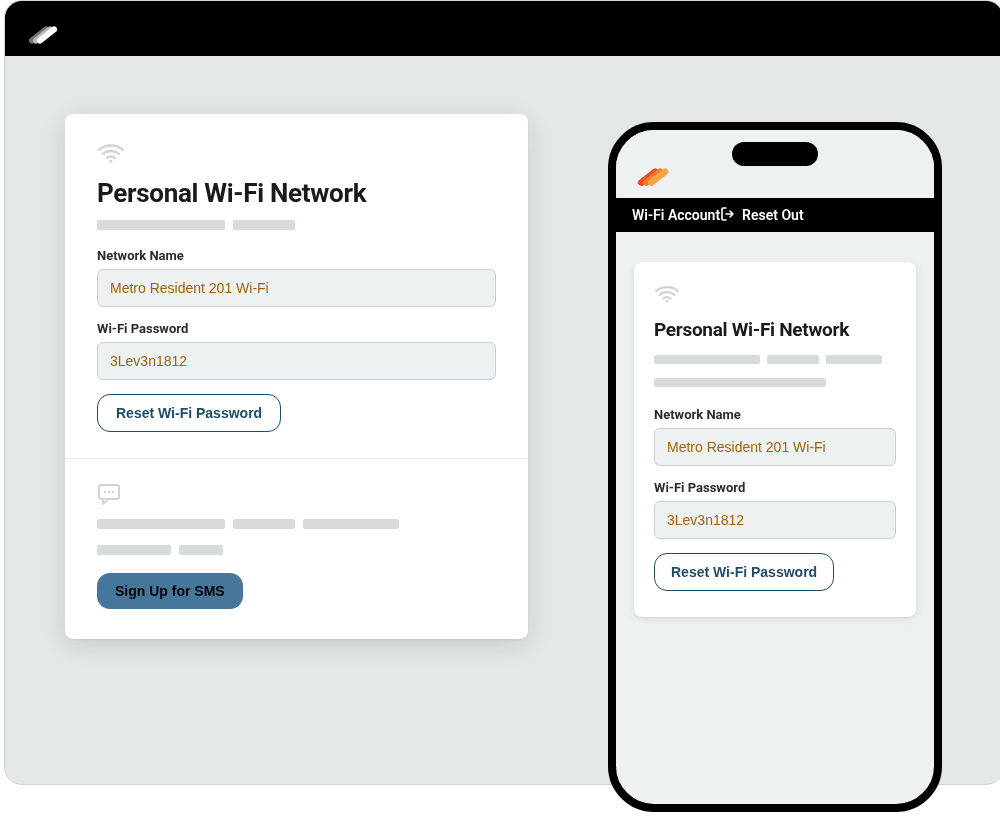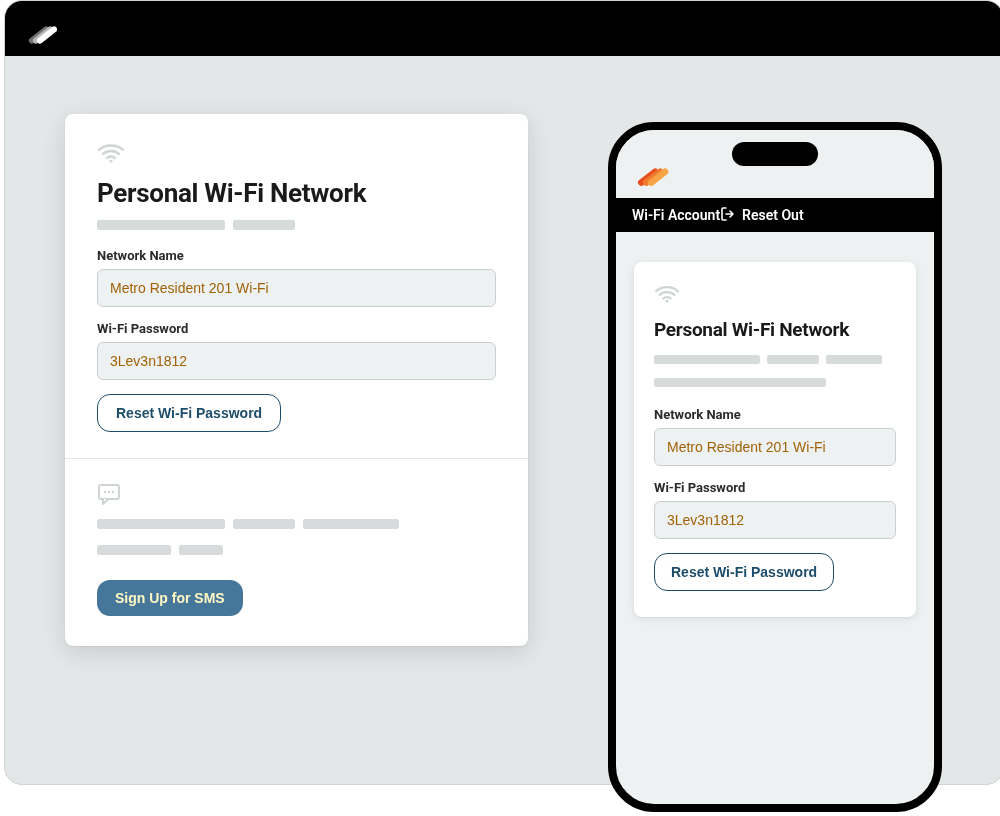--- a/index.html
+++ b/index.html
@@ -91,22 +91,21 @@
     cursor: pointer;
     border: none;
   }
   .btn-outline {
     background: #fff;
     color: #1e4d6b;
     border: 1.6px solid #1e4d6b;
   }
   .btn-primary {
     background: #46769a;
-    color: #fef9c3;
-    margin-top: 7px;
+    color: #000000;
   }
   .divider {
     margin: 26px -32px 24px -32px;
     border: none;
     border-top: 1px solid #e3e6e6;
   }
   .chat-icon { margin-bottom: 8px; }
 
   
   .bottom-black {

